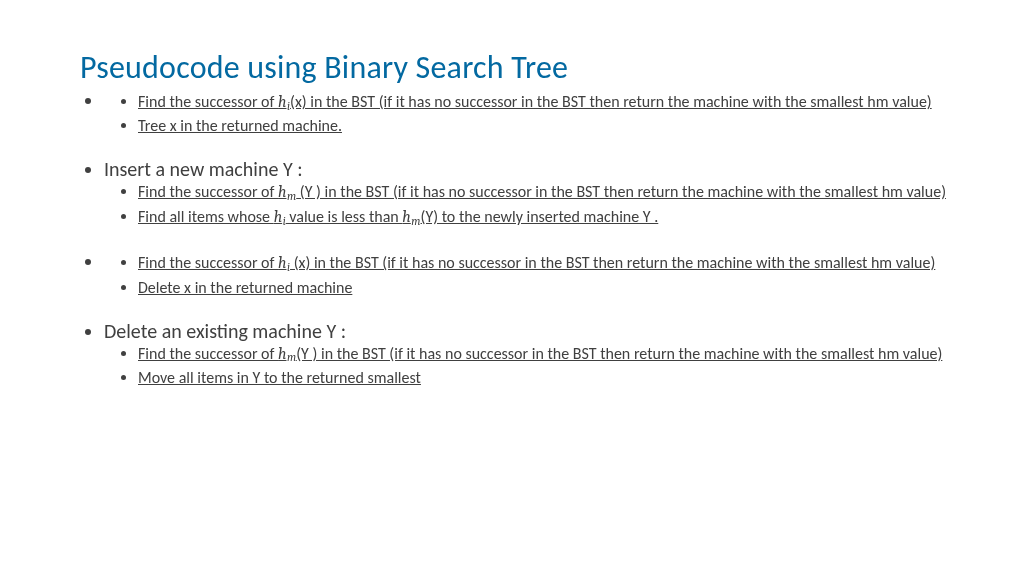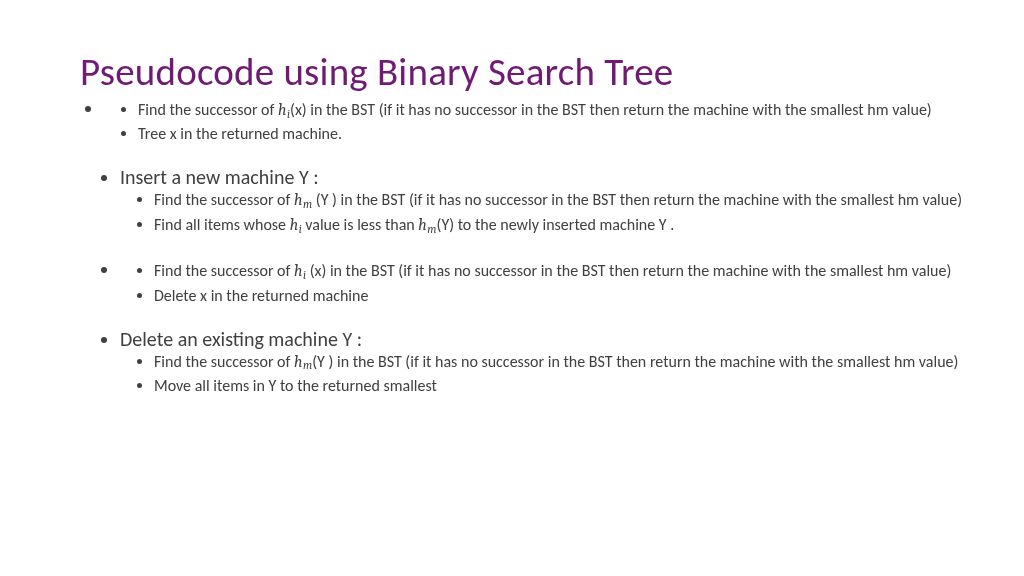--- a/index.html
+++ b/index.html
@@ -14,44 +14,44 @@
   }
   .slide {
     box-sizing: border-box;
     width: 1024px;
     height: 576px;
     padding: 48px 60px 30px 80px;
   }
   .title {
     font-family: "Calibri Light", Calibri, sans-serif;
     font-weight: 300;
-    font-size: 39px;
-    color: #701a75;
+    font-size: 32px;
+    color: #0369a1;
     margin: 0 0 2px 0;
     letter-spacing: 0.2px;
   }
   ul.top {
     list-style: disc;
     margin: 0;
     padding-left: 24px;
   }
   ul.top > li {
     font-size: 20px;
     color: #404040;
     margin: 0 0 2px 0;
     line-height: 1.15;
   }
   ul.top > li.gap {
     margin-top: 22px;
-    margin-left: 16px;
   }
   ul.sub {
     list-style: disc;
     margin: 2px 0 0 0;
     padding-left: 34px;
+    text-decoration: underline;
   }
   ul.sub > li {
     font-size: 16px;
     color: #404040;
     margin: 0 0 4px 0;
     line-height: 1.18;
   }
   
   .hvar {
     font-family: "Cambria Math", Cambria, serif;

